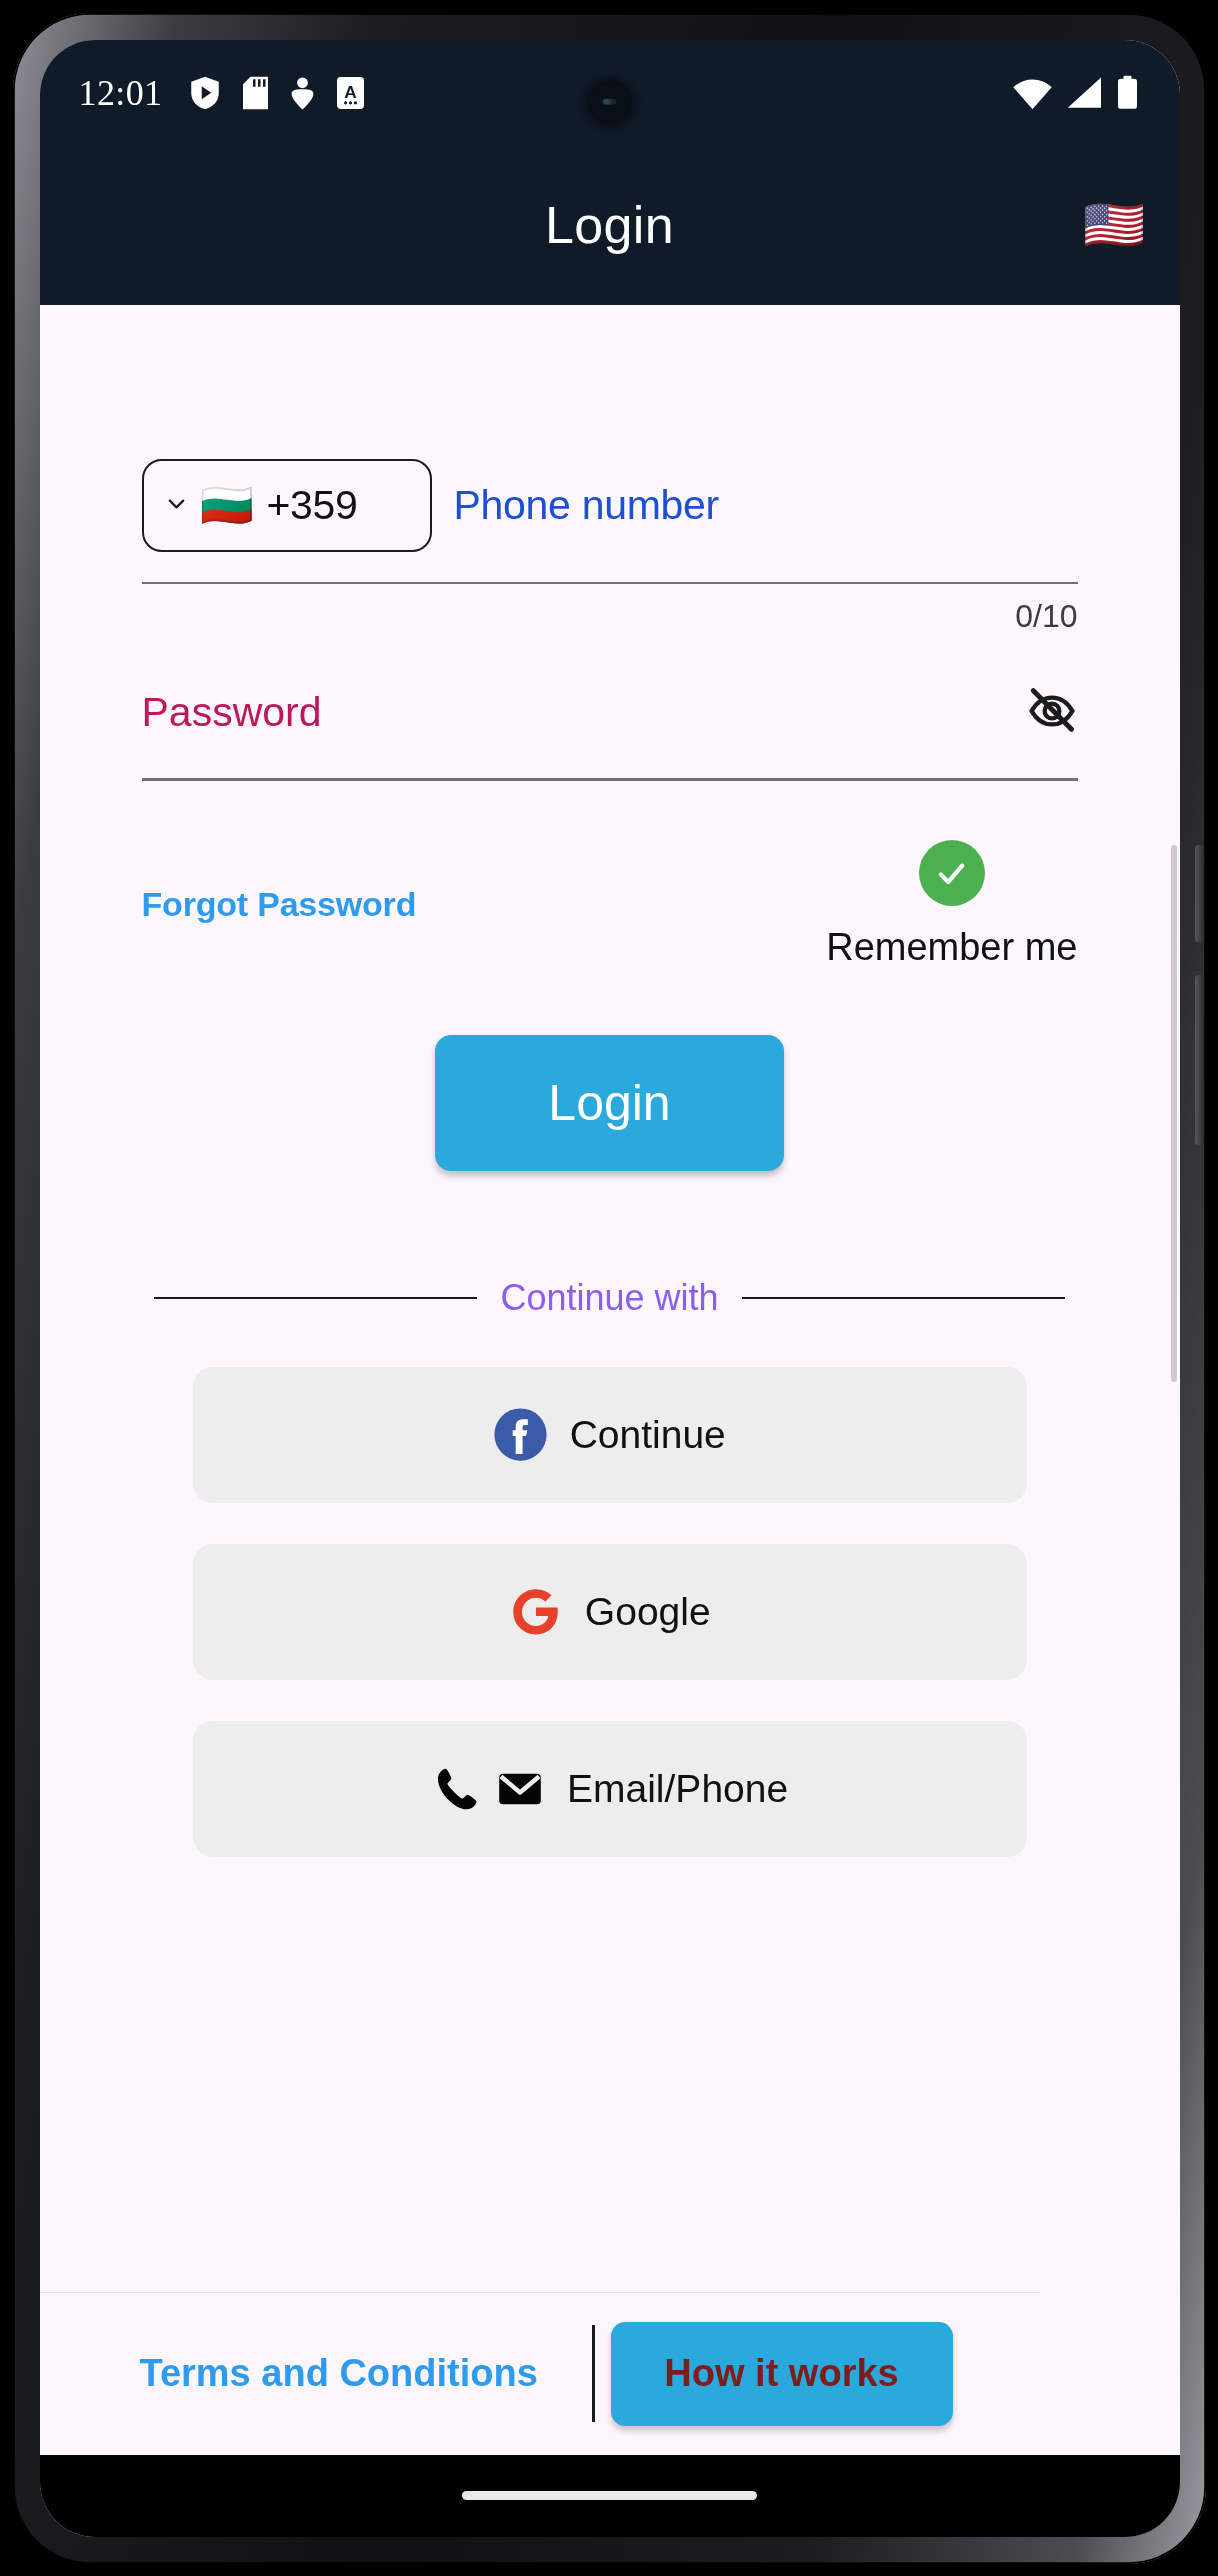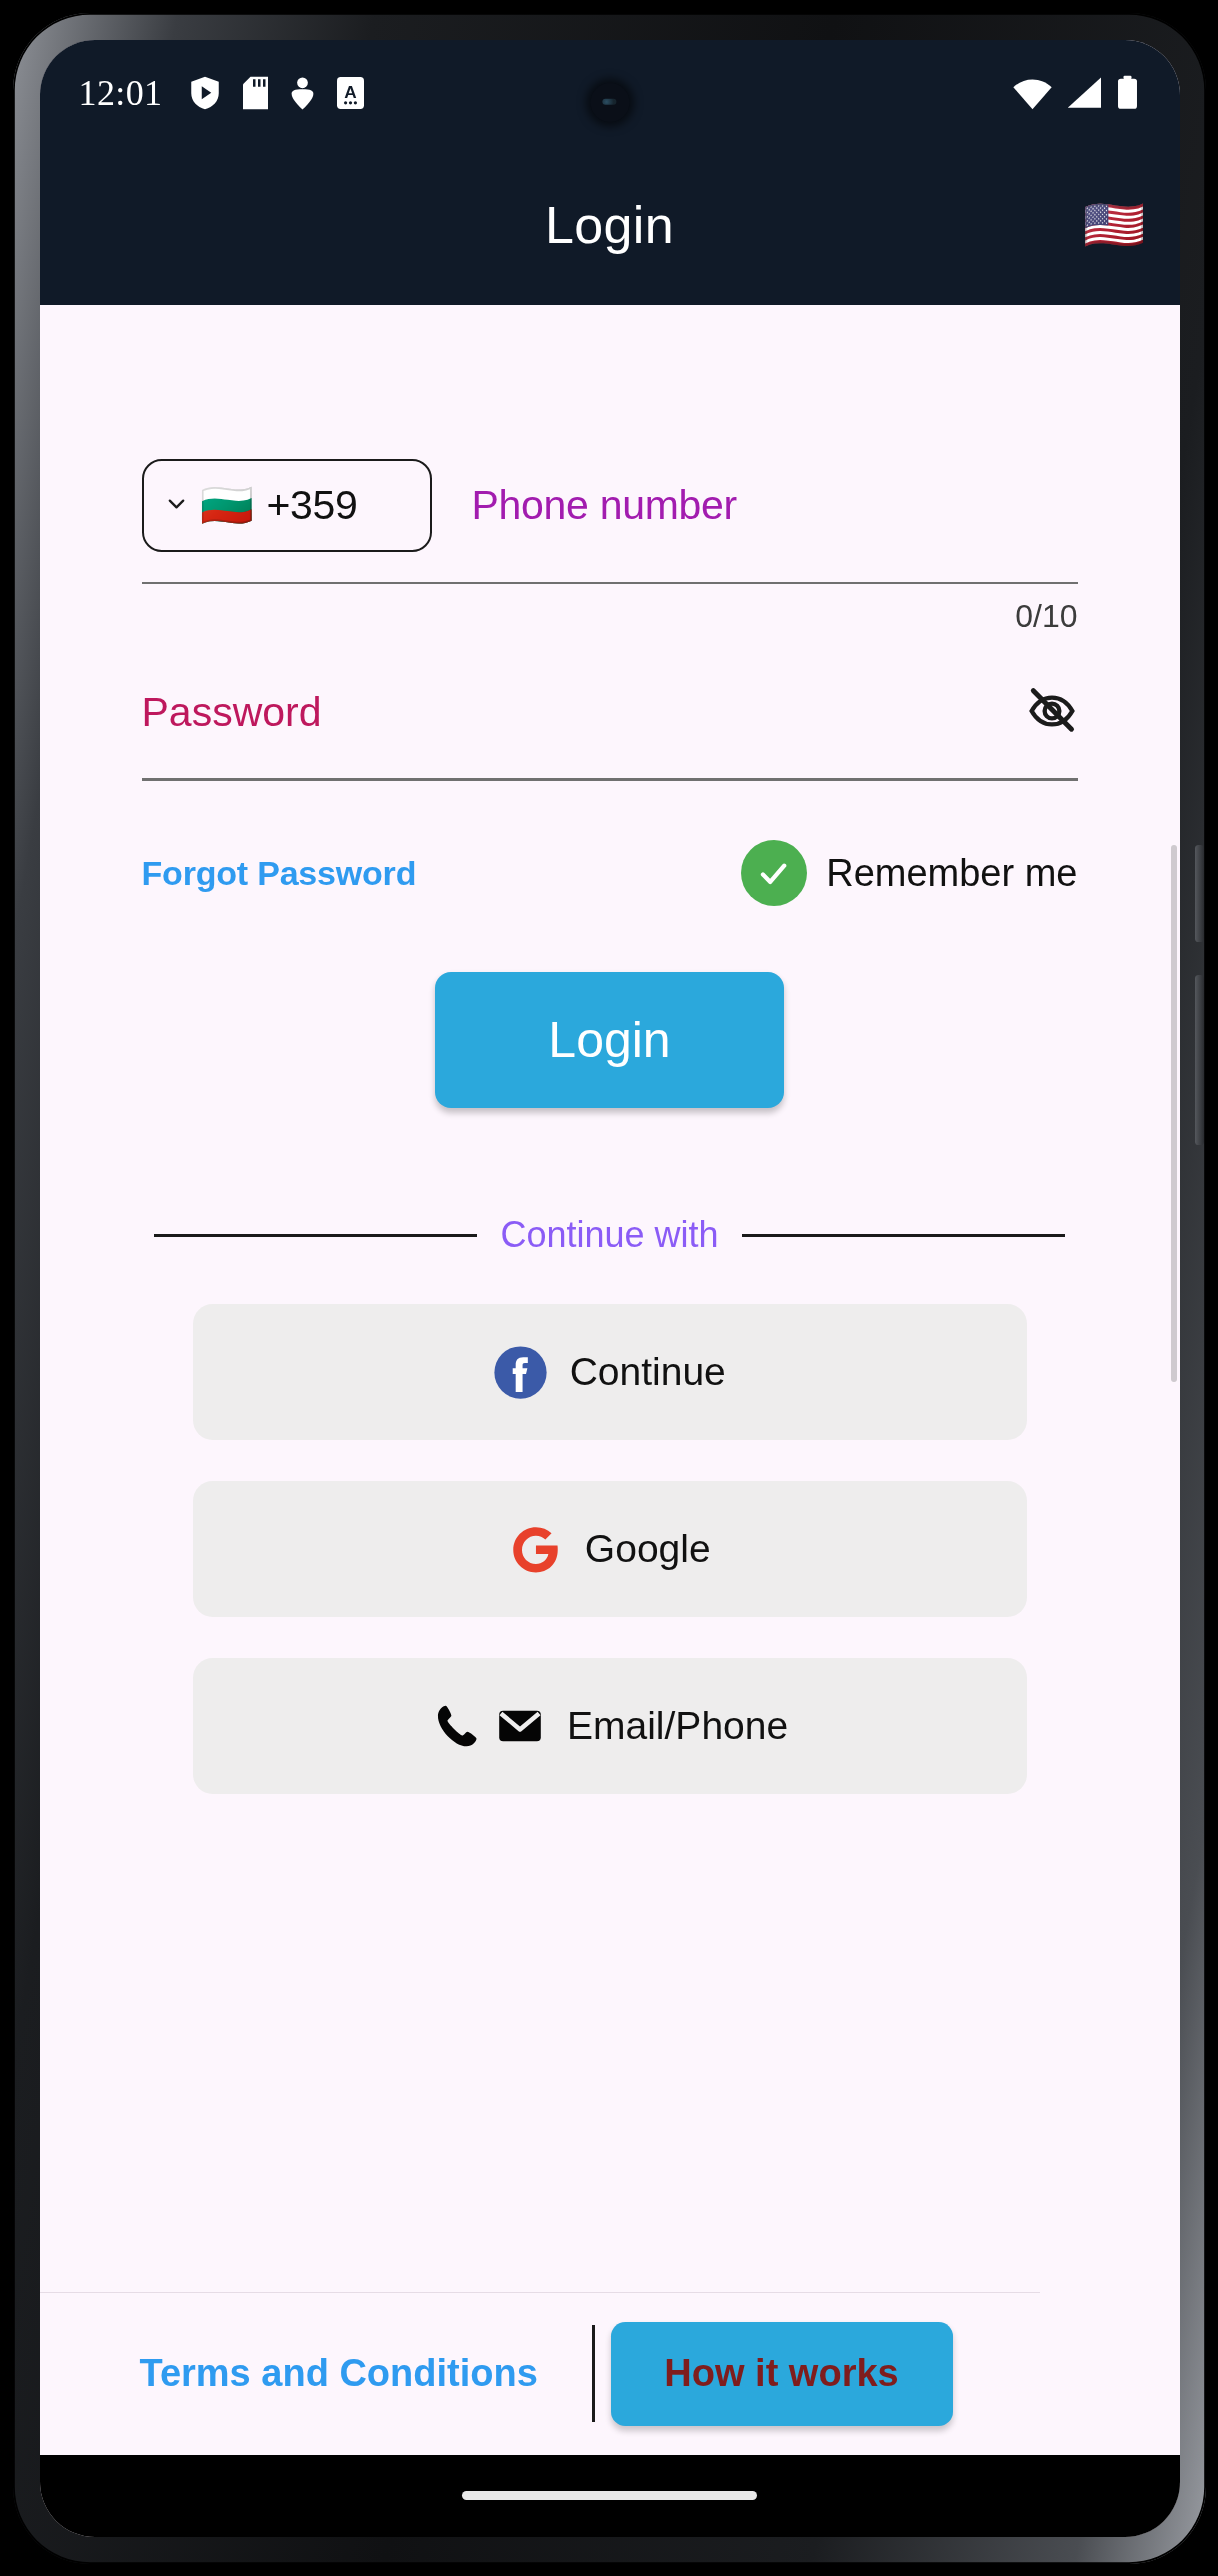--- a/index.html
+++ b/index.html
@@ -160,23 +160,23 @@
   }
   .country-flag { font-size: 43px; line-height: 1; }
   .country-code {
     font-size: 41px;
     color: #111111;
     font-weight: 400;
     letter-spacing: -0.4px;
   }
   .phone-input {
     flex: 1;
-    margin-left: 40px;
+    margin-left: 22px;
     font-size: 41px;
-    color: #a21caf;
+    color: #1d4ed8;
     letter-spacing: -0.3px;
   }
   .field-underline {
     margin-top: 30px;
     height: 2.7px;
     background: #707070;
     width: 100%;
   }
   .counter-row {
     margin-top: 14.3px;
@@ -212,20 +212,21 @@
     font-size: 34px;
     color: #2f9bf0;
     font-weight: 700;
     letter-spacing: -0.2px;
   }
   .remember-group {
     margin-left: auto;
     display: flex;
     align-items: center;
     gap: 19.7px;
+    flex-direction: column;
   }
   .check-circle {
     width: 66px; height: 66px;
     border-radius: 50%;
     background: #4caf50;
     display: flex;
     align-items: center;
     justify-content: center;
     flex: none;
   }

